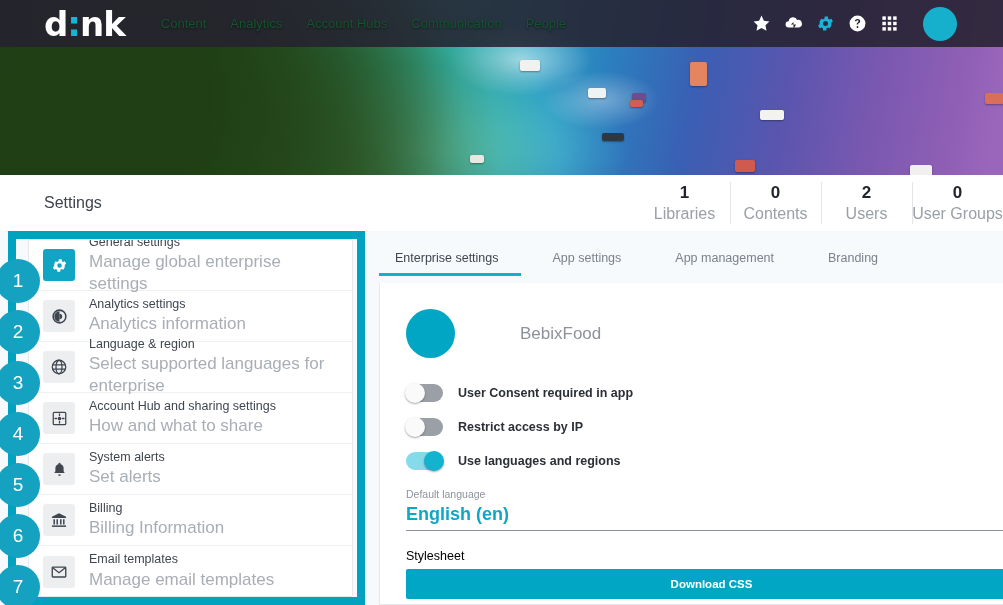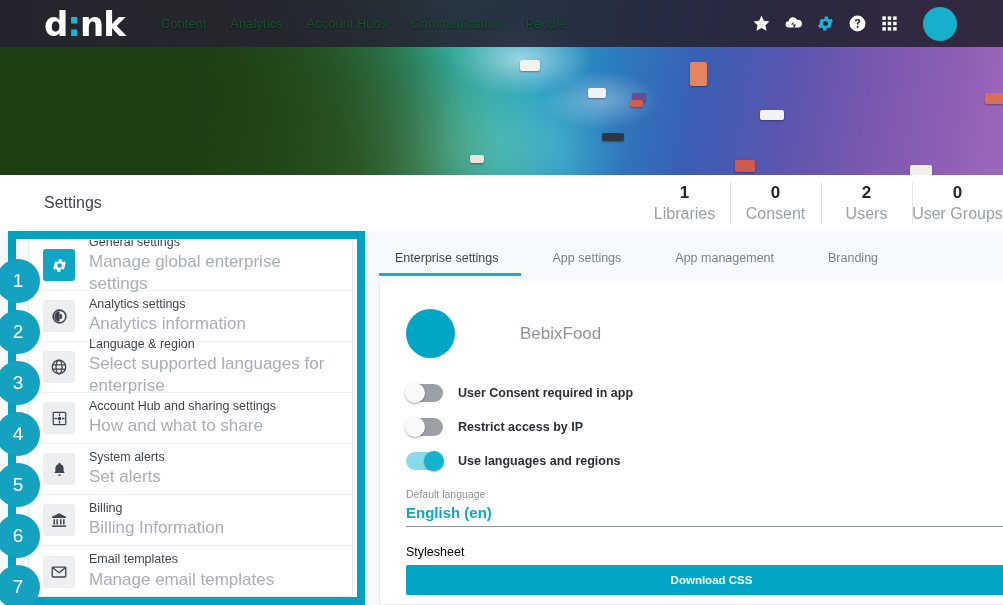--- a/index.html
+++ b/index.html
@@ -163,21 +163,21 @@
   .toggle.on { background: #86dbea; }
   .toggle.on .knob { left: auto; right: -1px; background: #13b2cf; }
   .toggle-label { margin-left: 15px; font-size: 12.5px; color: #2b2f36; font-weight: bold; }
 
   .field { margin-top: 18px; }
   .field-label { font-size: 10.5px; color: #8d939b; }
   .field-select {
     margin-top: 4px; display: flex; align-items: center; justify-content: space-between;
     border-bottom: 1px solid #8d939b; padding-bottom: 5px; cursor: pointer;
   }
-  .field-value { font-size: 15px; color: #10a6c6; font-weight: bold; }
+  .field-value { font-size: 18px; color: #10a6c6; font-weight: bold; }
   .caret { width: 0; height: 0; border-left: 5px solid transparent; border-right: 5px solid transparent; border-top: 6px solid #6b7179; }
 
   .sheet-label { margin-top: 18px; font-size: 12.5px; color: #000000; }
   .dl-btn {
     margin-top: 6px; height: 30px; background: #00a6c4; color: #ffffff;
     display: flex; align-items: center; justify-content: center;
     font-size: 11.5px; font-weight: bold; border-radius: 2px; cursor: pointer;
   }
 </style>
 </head>
@@ -248,21 +248,21 @@
 
   <div class="titlebar">
     <div class="page-title">Settings</div>
     <div class="stats">
       <div class="stat">
         <div class="stat-value">1</div>
         <div class="stat-label">Libraries</div>
       </div>
       <div class="stat">
         <div class="stat-value">0</div>
-        <div class="stat-label">Consent</div>
+        <div class="stat-label">Contents</div>
       </div>
       <div class="stat">
         <div class="stat-value">2</div>
         <div class="stat-label">Users</div>
       </div>
       <div class="stat">
         <div class="stat-value">0</div>
         <div class="stat-label">User Groups</div>
       </div>
     </div>

